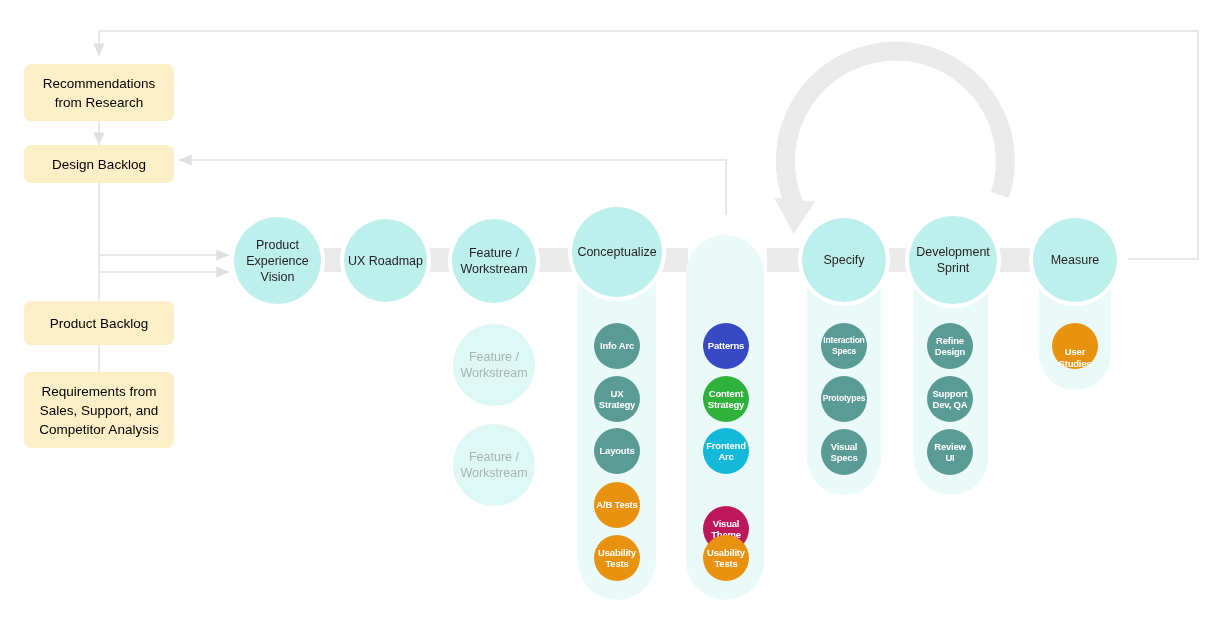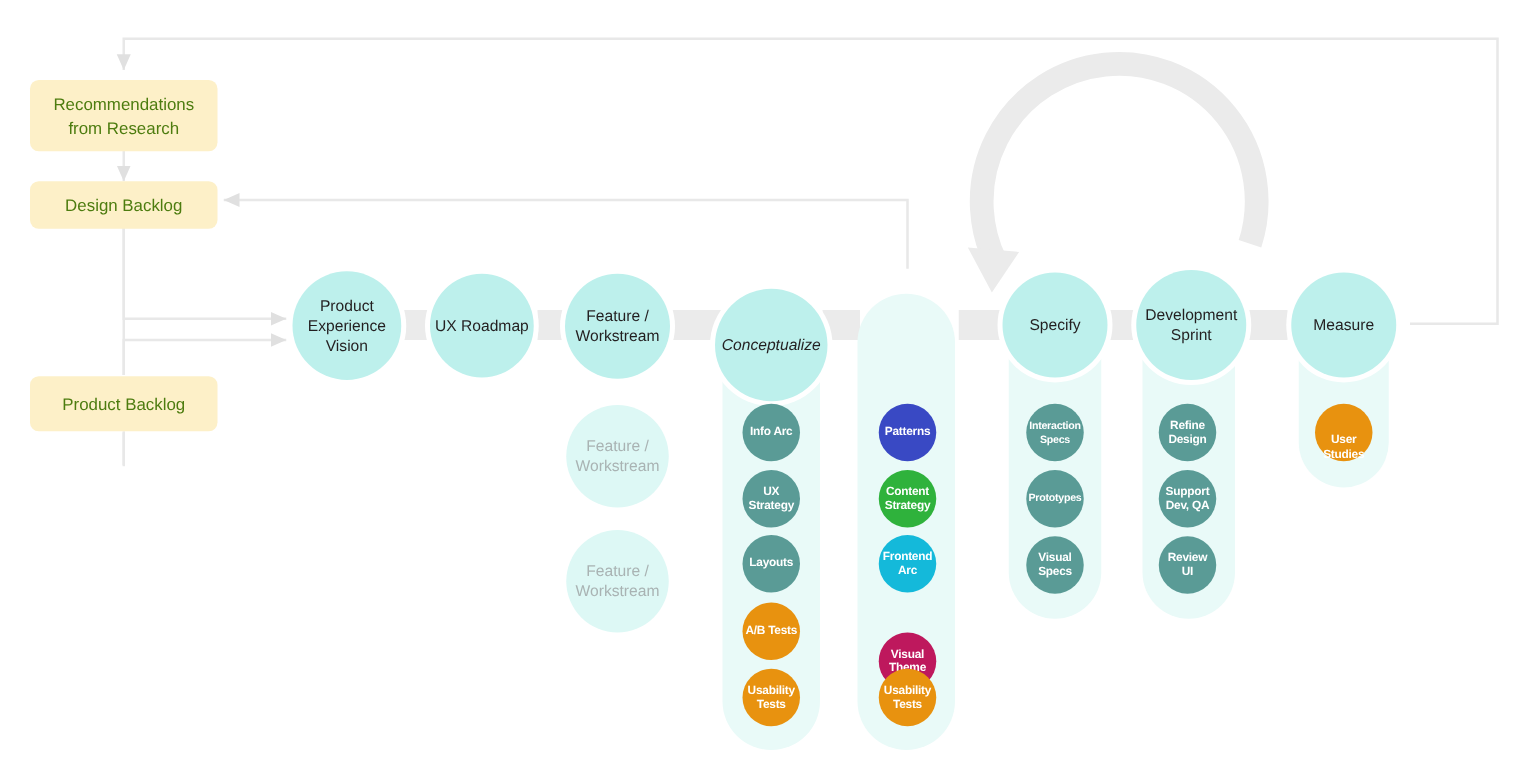--- a/index.html
+++ b/index.html
@@ -5,21 +5,21 @@
   html,body{margin:0;padding:0;background:#ffffff;}
   body{width:1230px;height:620px;font-family:"Liberation Sans",sans-serif;overflow:hidden;}
   #stage{position:relative;width:1230px;height:620px;background:#fff;}
 
   
   #wires{position:absolute;left:0;top:0;width:1230px;height:620px;}
 
   
   .ybox{position:absolute;background:#fdf0c8;border-radius:7px;
         display:flex;align-items:center;justify-content:center;text-align:center;
-        color:#4d7c0f;font-size:13.5px;line-height:19px;padding:4px 8px;box-sizing:border-box;}
+        color:#000000;font-size:13.5px;line-height:19px;padding:4px 8px;box-sizing:border-box;}
 
   
   .lane{position:absolute;background:#e9faf8;border-radius:60px;}
 
   
   .node{position:absolute;border-radius:50%;background:#bdf0ec;
         display:flex;align-items:center;justify-content:center;text-align:center;
         color:#231f20;font-size:12.5px;line-height:16px;box-sizing:border-box;
         box-shadow:0 0 0 4px #ffffff;}
   .node.ghost{background:#ddf8f5;color:#a9b3b3;box-shadow:none;}
@@ -118,20 +118,23 @@
   </div>
 
   <div class="ybox" style="left:24px;top:145px;width:150px;height:38px;">
     <span>Design Backlog</span>
   </div>
 
   <div class="ybox" style="left:24px;top:301px;width:150px;height:44px;">
     <span>Product Backlog</span>
   </div>
 
+  <div class="ybox" style="left:24px;top:372px;width:150px;height:76px;">
+    <span>Requirements from Sales, Support, and Competitor Analysis</span>
+  </div>
 
   <div class="lane" style="left:578px;top:235px;width:78px;height:365px;"></div>
   <div class="lane" style="left:686px;top:235px;width:78px;height:365px;"></div>
   <div class="lane" style="left:807px;top:235px;width:74px;height:260px;"></div>
   <div class="lane" style="left:914px;top:235px;width:74px;height:260px;"></div>
   <div class="lane" style="left:1039px;top:235px;width:72px;height:155px;"></div>
 
   <div class="node ghost" style="left:453px;top:324px;width:82px;height:82px;">
     <span>Feature / Workstream</span>
   </div>
@@ -141,21 +144,21 @@
 
   <div class="node" style="left:234px;top:217px;width:87px;height:87px;align-items:center;">
     <span>Product Experience Vision</span>
   </div>
   <div class="node" style="left:344px;top:219px;width:83px;height:83px;">
     <span>UX Roadmap</span>
   </div>
   <div class="node" style="left:452px;top:219px;width:84px;height:84px;">
     <span>Feature / Workstream</span>
   </div>
-  <div class="node" style="left:572px;top:231px;width:90px;height:90px;font-style:italic;">
+  <div class="node" style="left:572px;top:207px;width:90px;height:90px;">
     <span>Conceptualize</span>
   </div>
   <div class="node" style="left:802px;top:218px;width:84px;height:84px;">
     <span>Specify</span>
   </div>
   <div class="node" style="left:909px;top:216px;width:88px;height:88px;align-items:center;">
     <span>Development Sprint</span>
   </div>
   <div class="node" style="left:1033px;top:218px;width:84px;height:84px;">
     <span>Measure</span>

